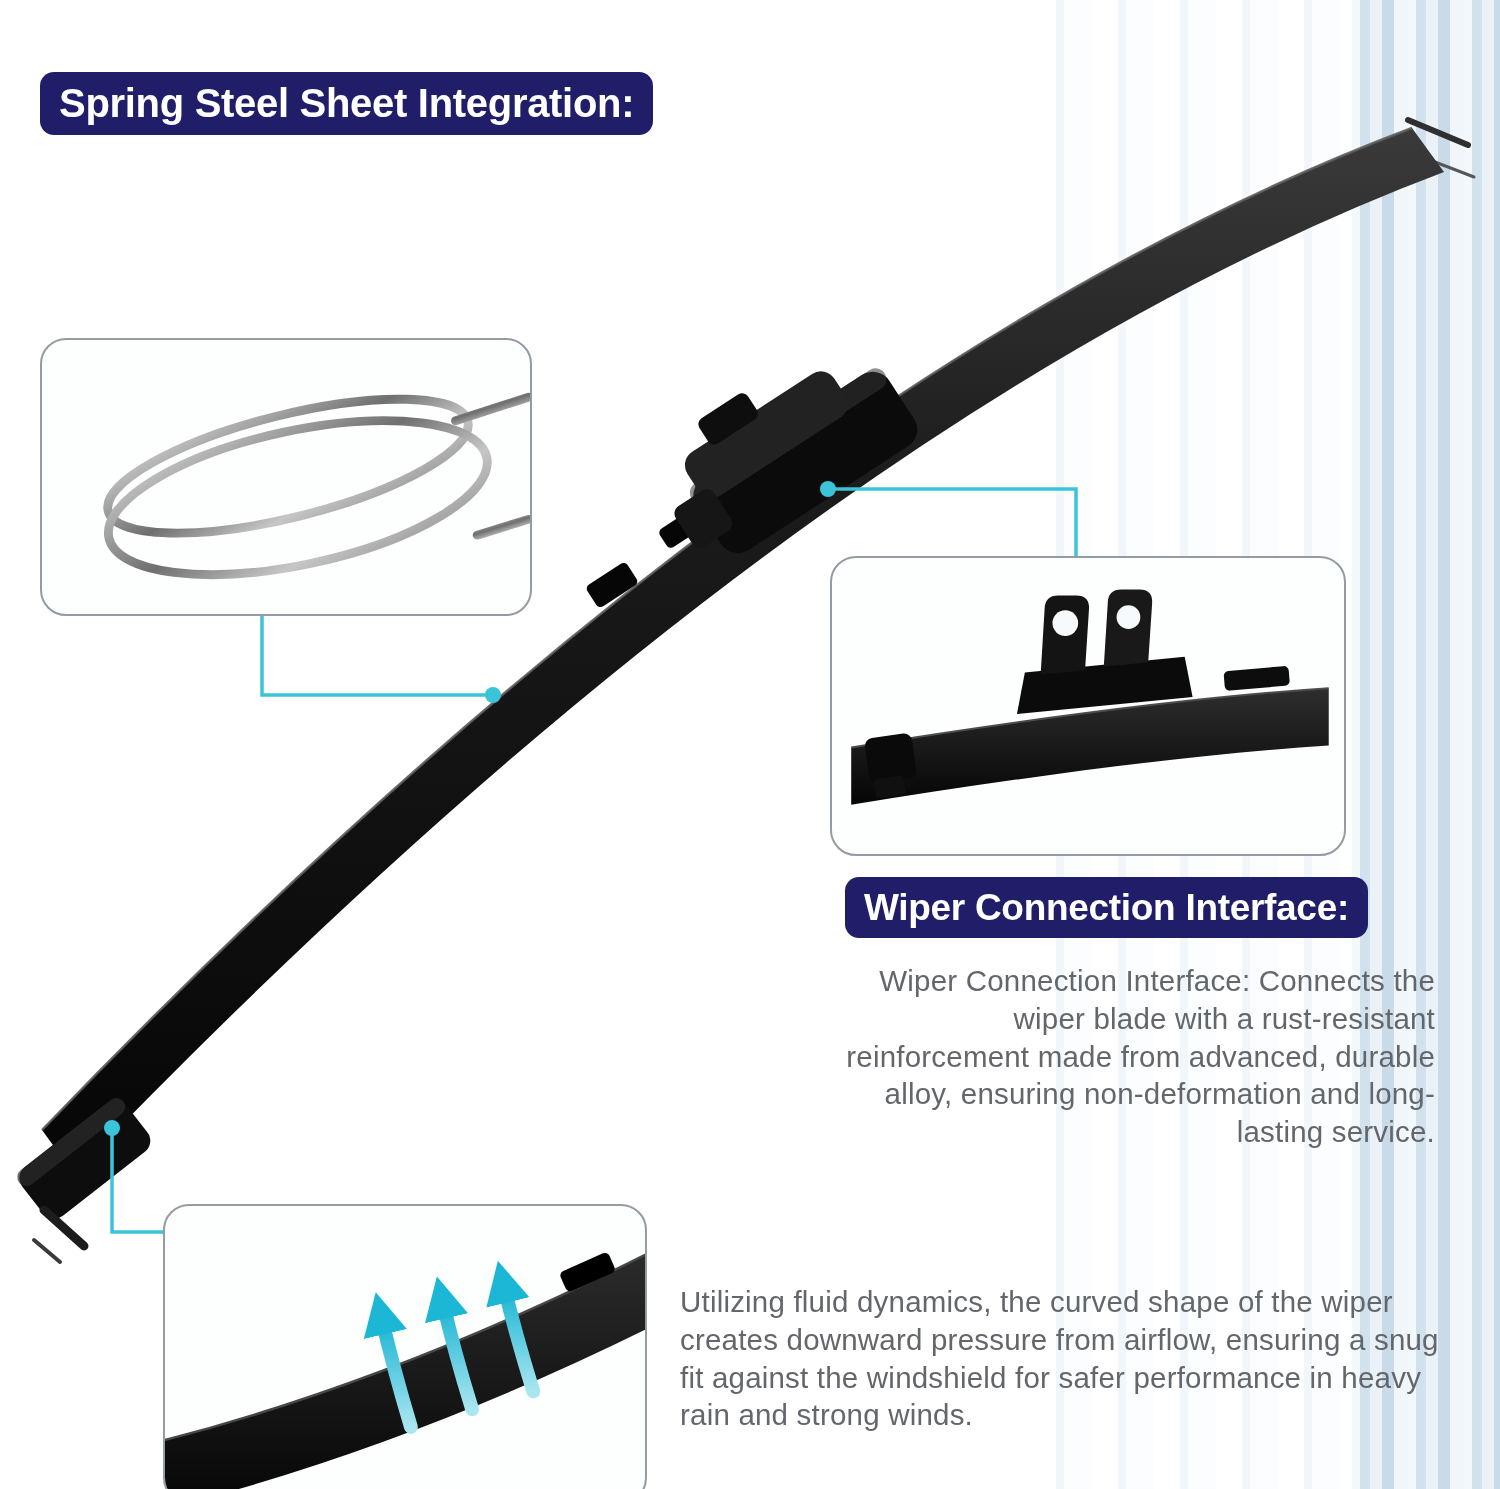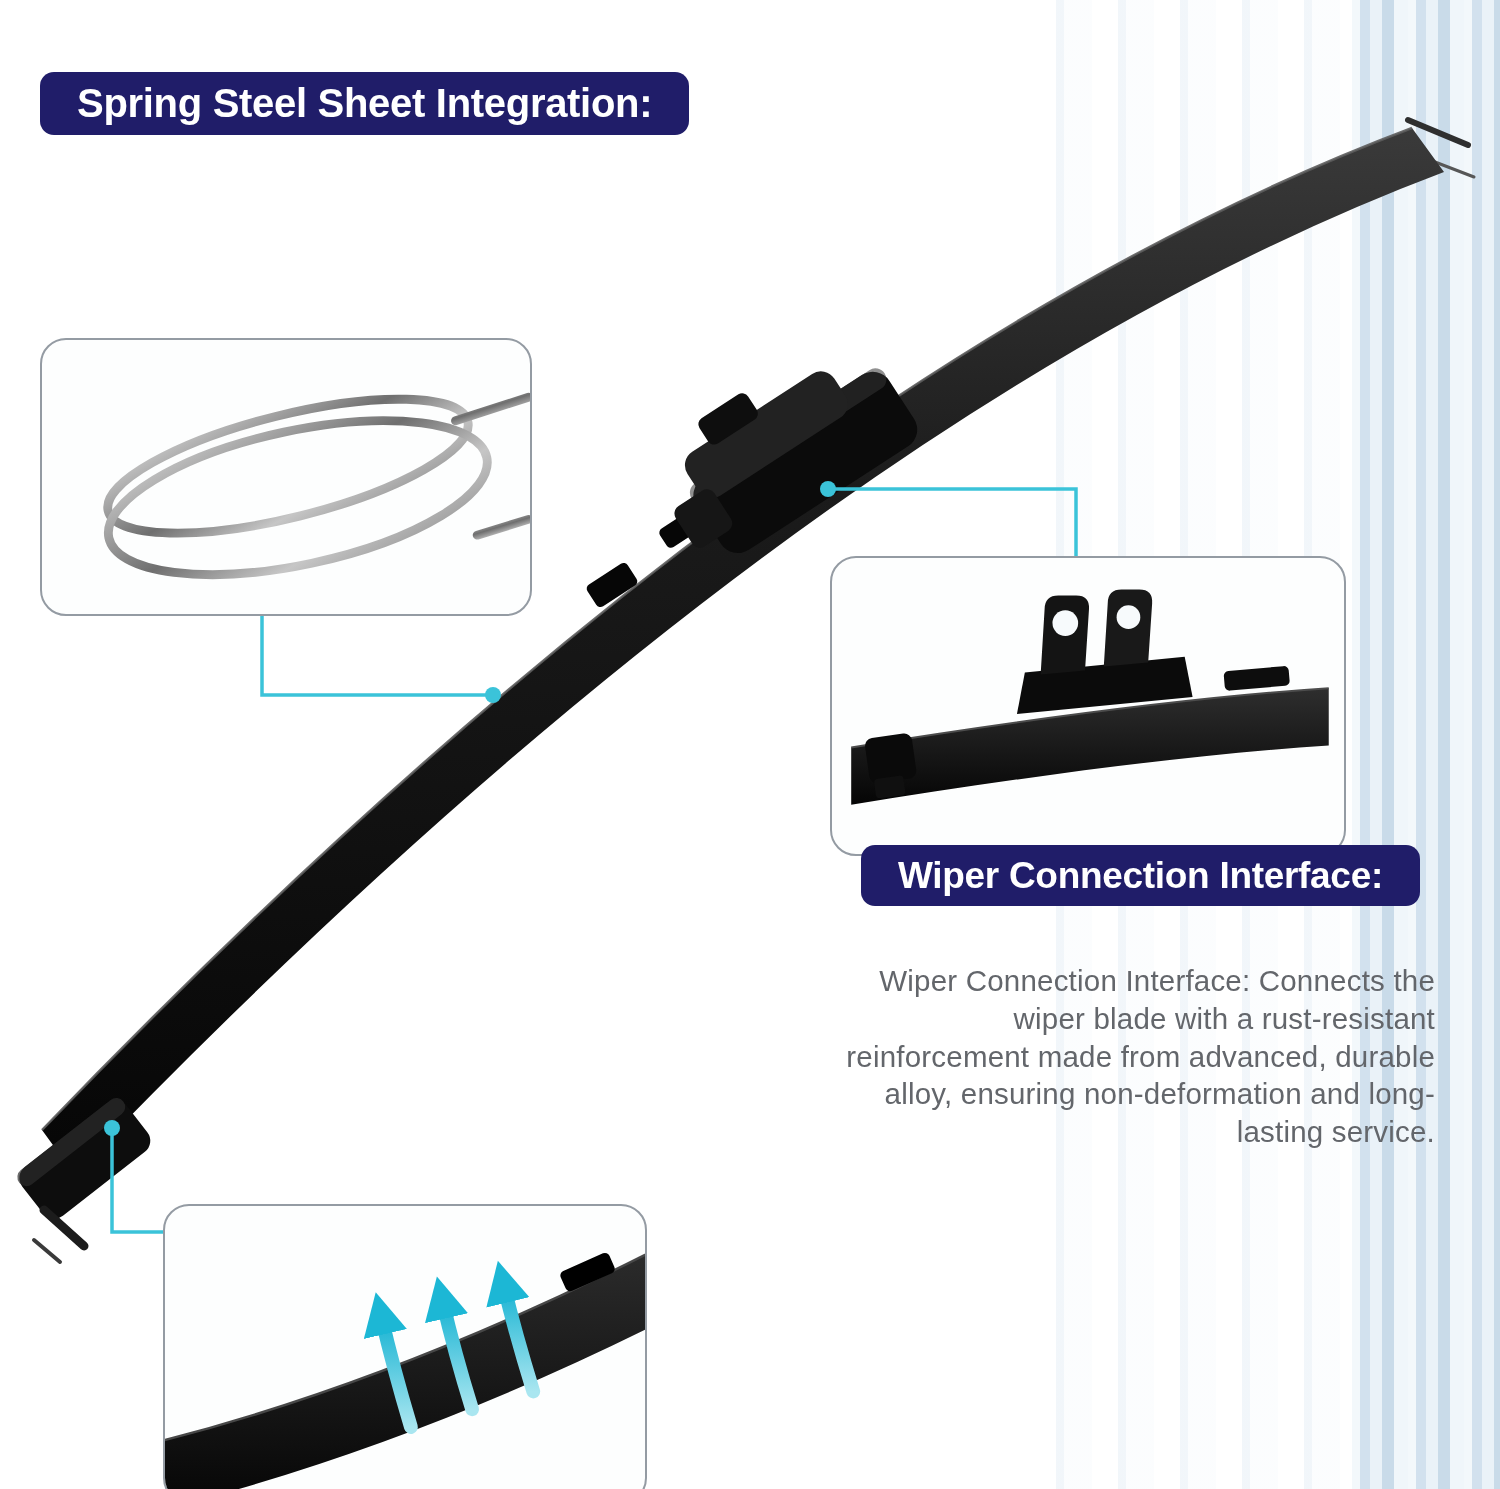--- a/index.html
+++ b/index.html
@@ -4,21 +4,21 @@
 <style>
   html,body{margin:0;padding:0;background:#ffffff;}
   .page{position:relative;width:1500px;height:1489px;overflow:hidden;background:#ffffff;
         font-family:"Liberation Sans",sans-serif;}
   .bg-streaks{position:absolute;top:0;right:0;width:148px;height:100%;
     background:repeating-linear-gradient(90deg,#f3f8fb 0 8px,#d2e1ee 8px 18px,#eaf2f8 18px 30px,#c9dbe9 30px 42px,#f0f6fa 42px 56px);}
   .bg-wash{position:absolute;top:0;right:140px;width:330px;height:100%;opacity:.65;
     background:repeating-linear-gradient(90deg,rgba(214,228,240,0) 0 26px,rgba(214,228,240,.5) 26px 34px,rgba(230,240,248,.22) 34px 62px);}
   .art{position:absolute;left:0;top:0;}
   .badge{position:absolute;display:flex;align-items:center;background:var(--navy,#201d69);color:#ffffff;
-         font-weight:bold;border-radius:14px;padding:0 37px;height:63px;font-size:40px;
+         font-weight:bold;border-radius:14px;padding:0 19px;height:63px;font-size:40px;
          white-space:nowrap;letter-spacing:-0.3px;}
   .badge.small{font-size:37px;height:61px;}
   .desc{position:absolute;color:var(--body-text,#63666b);font-size:29.5px;line-height:1.28;letter-spacing:0.2px;}
   .inset{position:absolute;background:#fdfefe;border:2px solid #949ba3;border-radius:26px;
          overflow:hidden;box-sizing:border-box;}
   .inset svg{display:block;width:100%;height:100%;}
 </style>
 </head>
 <body>
 
@@ -105,23 +105,24 @@
       <rect x="42" y="222" width="30" height="20" rx="4" fill="#101010" transform="rotate(-8 57 232)"></rect>
       <path d="M186,158 L364,141 L356,100 L194,116 Z" fill="#0b0b0b"></path>
       <path d="M210,118 L214,52 Q214,38 228,38 L246,38 Q260,38 259,52 L255,114 Z" fill="#141414"></path>
       <circle cx="235" cy="66" r="13" fill="#f7fafc"></circle>
       <path d="M274,110 L278,46 Q278,32 292,32 L310,32 Q324,32 323,46 L319,106 Z" fill="#191919"></path>
       <circle cx="299" cy="60" r="12" fill="#f7fafc"></circle>
       <rect x="396" y="112" width="66" height="20" rx="5" fill="#0d0d0d" transform="rotate(-5 429 122)"></rect>
     </svg>
   </div>
 
-  <div class="badge small" style="left:845px;top:845px;margin-left:16px;">Wiper Connection Interface:</div>
+  <div class="badge small" style="left:845px;top:877px;">Wiper Connection Interface:</div>
   <div class="desc" style="left:835px;top:962px;width:600px;text-align:right;">Wiper Connection Interface: Connects the wiper blade with a rust-resistant reinforcement made from advanced, durable alloy, ensuring non-deformation and long-lasting service.</div>
 
+  <div class="desc" style="left:680px;top:1283px;width:760px;">Utilizing fluid dynamics, the curved shape of the wiper creates downward pressure from airflow, ensuring a snug fit against the windshield for safer performance in heavy rain and strong winds.</div>
 
   <div class="inset" style="left:163px;top:1204px;width:484px;height:300px;">
     <svg viewBox="0 0 484 300">
       <defs>
         <linearGradient id="band3G" x1="0" y1="0" x2="0" y2="1">
           <stop offset="0" stop-color="#2c2c2c"></stop>
             <stop offset="1" stop-color="#050505"></stop>
         </linearGradient>
         <linearGradient id="cyanG" x1="0" y1="1" x2="0" y2="0">
           <stop offset="0" stop-color="#a9e6f0"></stop>

